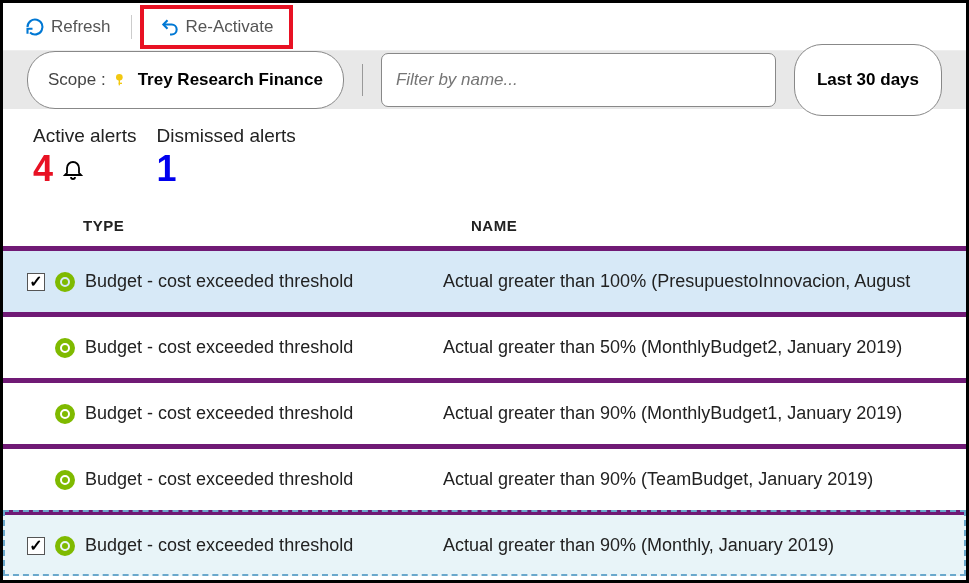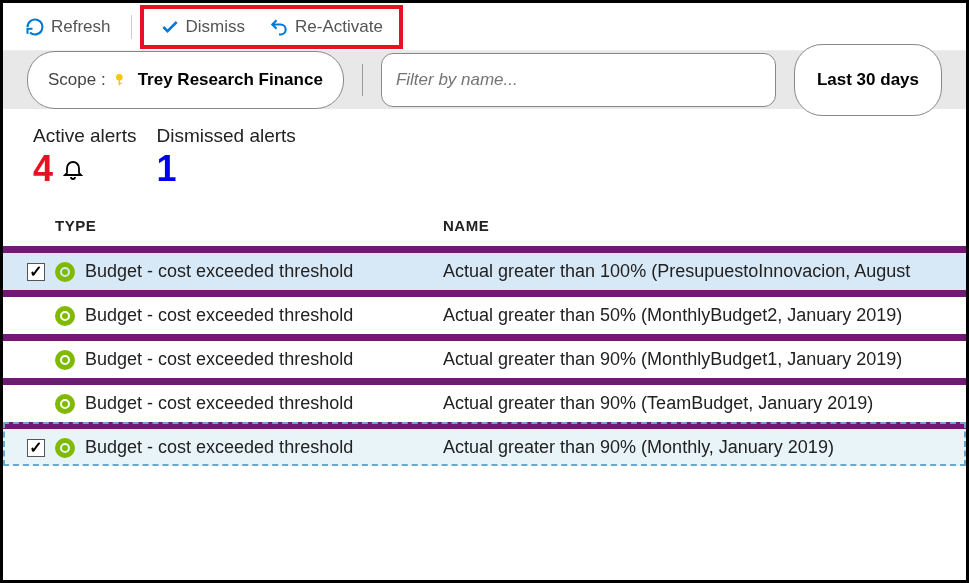--- a/index.html
+++ b/index.html
@@ -10,36 +10,36 @@
     .toolbar-btn svg { width: 20px; height: 20px; }
     .toolbar-sep { width: 1px; height: 24px; background: #ccc; margin: 0 8px; }
     .highlight-box { display: flex; border: 4px solid #e81123; padding: 2px 4px; }
     
     .filterbar { display: flex; align-items: center; height: 58px; padding: 0 24px; background: #e8e8e8; gap: 18px; }
     .scope-pill { display: flex; align-items: center; background: #fff; border: 1.5px solid #888; border-radius: 28px; padding: 18px 20px; font-size: 17px; gap: 8px; }
     .scope-label { color: #444; }
     .scope-value { font-weight: 700; color: #000; }
     .key-icon { color: #f2c811; }
     .filterbar-sep { width: 1px; height: 32px; background: #999; }
-    .filter-input { flex: 1; border: 1.5px solid #888; border-radius: 12px; padding: 16px 14px; font-size: 17px; font-style: italic; color: #666; background: #fff; }
+    .filter-input { flex: 1; border: 1.5px solid #888; border-radius: 7px; padding: 16px 14px; font-size: 17px; font-style: italic; color: #666; background: #fff; }
     .days-pill { background: #fff; border: 1.5px solid #888; border-radius: 28px; padding: 25px 22px; font-size: 17px; font-weight: 700; color: #000; }
     
     .stats { display: flex; padding: 16px 30px 10px; gap: 20px; }
     .stat-block { display: flex; flex-direction: column; }
     .stat-label { font-size: 19px; color: #222; margin-bottom: 4px; }
     .stat-value-row { display: flex; align-items: center; gap: 8px; }
     .stat-active { font-size: 36px; font-weight: 700; color: #e81123; line-height: 1; }
     .stat-dismissed { font-size: 36px; font-weight: 700; color: #0000ee; line-height: 1; }
     .bell-icon { color: #000; }
     
     .table-header { display: flex; padding: 20px 30px 12px 52px; font-size: 15px; font-weight: 700; color: #222; letter-spacing: 0.5px; }
-    .col-type { width: 388px; }
+    .col-type { width: 388px; margin-left: 28px; }
     .col-name { flex: 1; }
     
-    .row { display: flex; align-items: center; height: 44px; padding: 0 14px 0 14px; border-top: 7px solid #701a75; font-size: 18px; color: #222; }
+    .row { display: flex; align-items: center; height: 66px; padding: 0 14px 0 14px; border-top: 5px solid #701a75; font-size: 18px; color: #222; }
     .row.selected { background: #d7e9f7; }
     .row.focus { background: #e8f4f8; outline: 2px dashed #6aa8cc; outline-offset: -2px; }
     .row-check { width: 38px; display: flex; align-items: center; justify-content: center; }
     .checkbox { width: 18px; height: 18px; border: 1.5px solid #555; display: flex; align-items: center; justify-content: center; background: #fff; }
     .checkbox.checked::after { content: "✓"; font-size: 16px; font-weight: 900; color: #000; line-height: 1; }
     .type-cell { display: flex; align-items: center; gap: 10px; width: 388px; }
     .budget-icon { width: 20px; height: 20px; border-radius: 50%; border: 5px solid #7fba00; position: relative; }
     .budget-icon::after { content: ""; position: absolute; top: 50%; left: 50%; width: 6px; height: 6px; background: #7fba00; border-radius: 50%; transform: translate(-50%,-50%); }
     .name-cell { flex: 1; white-space: nowrap; overflow: hidden; }
   </style>
@@ -49,26 +49,20 @@
 <div class="toolbar">
   <button class="toolbar-btn">
     <svg viewBox="0 0 24 24" fill="none" stroke="#0078d4" stroke-width="2.5">
         <path d="M3 12a9 9 0 1 1 3 6.7"></path>
         <path d="M3 20v-6h6"></path>
       </svg>
     <span>Refresh</span>
   </button>
   <div class="toolbar-sep"></div>
   <div class="highlight-box">
-    <button class="toolbar-btn">
-      <svg viewBox="0 0 24 24" fill="none" stroke="#0078d4" stroke-width="3">
-          <path d="M4 12l5 5L20 6"></path>
-        </svg>
-      <span>Dismiss</span>
-    </button>
     <button class="toolbar-btn">
       <svg viewBox="0 0 24 24" fill="none" stroke="#0078d4" stroke-width="2.5">
           <path d="M9 14L4 9l5-5"></path>
           <path d="M4 9h10a6 6 0 0 1 0 12h-2"></path>
         </svg>
       <span>Re-Activate</span>
     </button>
   </div>
 </div>
 

